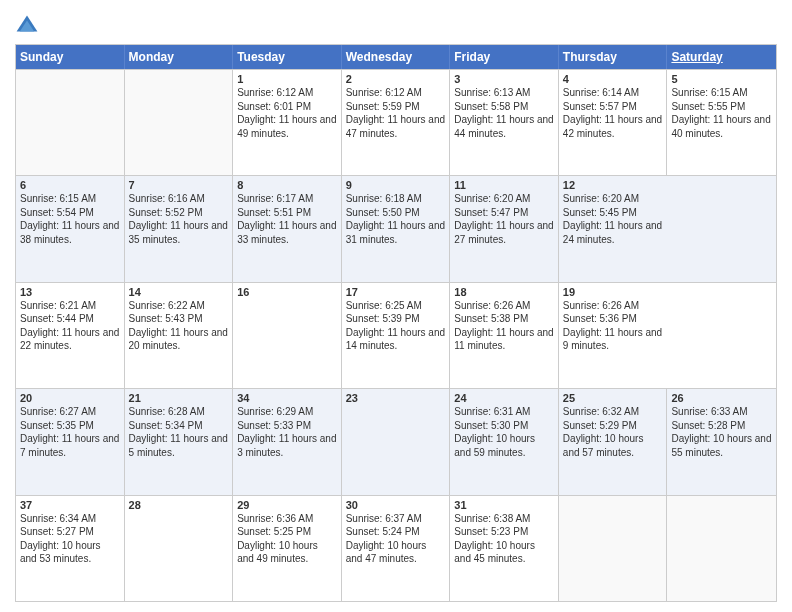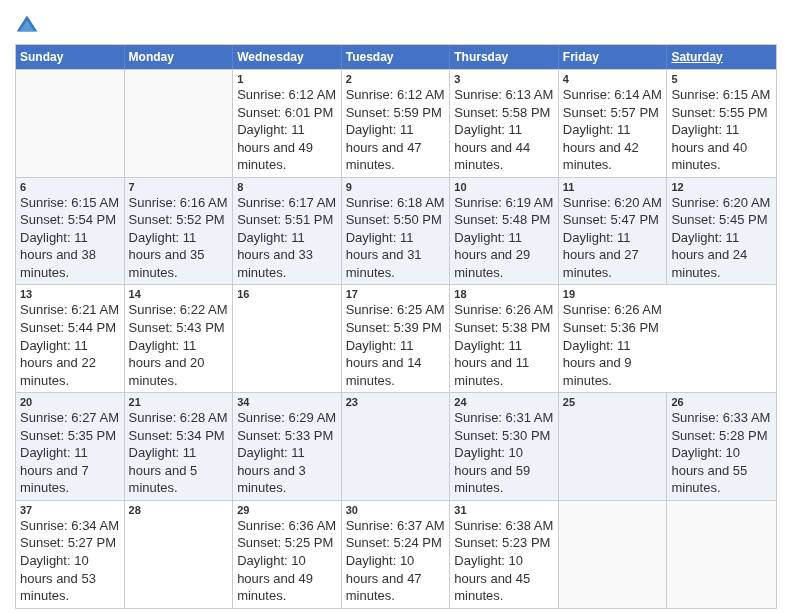--- a/index.html
+++ b/index.html
@@ -103,21 +103,21 @@
     }
     .cal-cell:last-child { border-right: none; }
     .cal-cell.empty { background: #f9f9f9; }
     .day-num {
       font-size: 11px;
       font-weight: bold;
       display: block;
       margin-bottom: 1px;
     }
     .cell-info {
-      font-size: 13px;
+      font-size: 10px;
       line-height: 1.35;
       color: #333;
     }
     .row-alt {
       background: #eef2f9;
     }
     .row-alt .cal-cell {
       background: #eef2f9;
     }
   </style>
@@ -139,60 +139,59 @@
     <div class="title-area">
       <div class="month-title"></div>
       <div class="location"></div>
     </div>
   </div>
 
   <div class="calendar">
     <div class="cal-header-row">
     <div class="cal-header-cell">Sunday</div>
         <div class="cal-header-cell">Monday</div>
+        <div class="cal-header-cell">Tuesday</div>
         <div class="cal-header-cell">Wednesday</div>
-        <div class="cal-header-cell">Tuesday</div>
+        <div class="cal-header-cell">Friday</div>
         <div class="cal-header-cell">Thursday</div>
-        <div class="cal-header-cell">Friday</div>
         <div class="cal-header-cell">Saturday</div>
       </div>
     <div class="cal-body">
     <div class="cal-row">
           <div class="cal-cell empty"></div>
           <div class="cal-cell empty"></div>
           <div class="cal-cell"><span class="day-num">1</span><span class="cell-info">Sunrise: 6:12 AM<br>Sunset: 6:01 PM<br>Daylight: 11 hours and 49 minutes.</span></div>
           <div class="cal-cell"><span class="day-num">2</span><span class="cell-info">Sunrise: 6:12 AM<br>Sunset: 5:59 PM<br>Daylight: 11 hours and 47 minutes.</span></div>
           <div class="cal-cell"><span class="day-num">3</span><span class="cell-info">Sunrise: 6:13 AM<br>Sunset: 5:58 PM<br>Daylight: 11 hours and 44 minutes.</span></div>
           <div class="cal-cell"><span class="day-num">4</span><span class="cell-info">Sunrise: 6:14 AM<br>Sunset: 5:57 PM<br>Daylight: 11 hours and 42 minutes.</span></div>
           <div class="cal-cell"><span class="day-num">5</span><span class="cell-info">Sunrise: 6:15 AM<br>Sunset: 5:55 PM<br>Daylight: 11 hours and 40 minutes.</span></div>
         </div>
         <div class="cal-row row-alt">
           <div class="cal-cell"><span class="day-num">6</span><span class="cell-info">Sunrise: 6:15 AM<br>Sunset: 5:54 PM<br>Daylight: 11 hours and 38 minutes.</span></div>
           <div class="cal-cell"><span class="day-num">7</span><span class="cell-info">Sunrise: 6:16 AM<br>Sunset: 5:52 PM<br>Daylight: 11 hours and 35 minutes.</span></div>
           <div class="cal-cell"><span class="day-num">8</span><span class="cell-info">Sunrise: 6:17 AM<br>Sunset: 5:51 PM<br>Daylight: 11 hours and 33 minutes.</span></div>
           <div class="cal-cell"><span class="day-num">9</span><span class="cell-info">Sunrise: 6:18 AM<br>Sunset: 5:50 PM<br>Daylight: 11 hours and 31 minutes.</span></div>
-          <div class="cal-cell"><span class="day-num">10</span><span class="cell-info">Sunrise: 6:19 AM<br>Sunset: 5:48 PM<br>Daylight: 11 hours and 29 minutes.</span></div>
           <div class="cal-cell"><span class="day-num">11</span><span class="cell-info">Sunrise: 6:20 AM<br>Sunset: 5:47 PM<br>Daylight: 11 hours and 27 minutes.</span></div>
           <div class="cal-cell"><span class="day-num">12</span><span class="cell-info">Sunrise: 6:20 AM<br>Sunset: 5:45 PM<br>Daylight: 11 hours and 24 minutes.</span></div>
         </div>
         <div class="cal-row">
           <div class="cal-cell"><span class="day-num">13</span><span class="cell-info">Sunrise: 6:21 AM<br>Sunset: 5:44 PM<br>Daylight: 11 hours and 22 minutes.</span></div>
           <div class="cal-cell"><span class="day-num">14</span><span class="cell-info">Sunrise: 6:22 AM<br>Sunset: 5:43 PM<br>Daylight: 11 hours and 20 minutes.</span></div>
           <div class="cal-cell"><span class="day-num">16</span></div>
           <div class="cal-cell"><span class="day-num">17</span><span class="cell-info">Sunrise: 6:25 AM<br>Sunset: 5:39 PM<br>Daylight: 11 hours and 14 minutes.</span></div>
           <div class="cal-cell"><span class="day-num">18</span><span class="cell-info">Sunrise: 6:26 AM<br>Sunset: 5:38 PM<br>Daylight: 11 hours and 11 minutes.</span></div>
           <div class="cal-cell"><span class="day-num">19</span><span class="cell-info">Sunrise: 6:26 AM<br>Sunset: 5:36 PM<br>Daylight: 11 hours and 9 minutes.</span></div>
         </div>
         <div class="cal-row row-alt">
           <div class="cal-cell"><span class="day-num">20</span><span class="cell-info">Sunrise: 6:27 AM<br>Sunset: 5:35 PM<br>Daylight: 11 hours and 7 minutes.</span></div>
           <div class="cal-cell"><span class="day-num">21</span><span class="cell-info">Sunrise: 6:28 AM<br>Sunset: 5:34 PM<br>Daylight: 11 hours and 5 minutes.</span></div>
           <div class="cal-cell"><span class="day-num">34</span><span class="cell-info">Sunrise: 6:29 AM<br>Sunset: 5:33 PM<br>Daylight: 11 hours and 3 minutes.</span></div>
           <div class="cal-cell"><span class="day-num">23</span></div>
           <div class="cal-cell"><span class="day-num">24</span><span class="cell-info">Sunrise: 6:31 AM<br>Sunset: 5:30 PM<br>Daylight: 10 hours and 59 minutes.</span></div>
-          <div class="cal-cell"><span class="day-num">25</span></div>
+          <div class="cal-cell"><span class="day-num">25</span><span class="cell-info">Sunrise: 6:32 AM<br>Sunset: 5:29 PM<br>Daylight: 10 hours and 57 minutes.</span></div>
           <div class="cal-cell"><span class="day-num">26</span><span class="cell-info">Sunrise: 6:33 AM<br>Sunset: 5:28 PM<br>Daylight: 10 hours and 55 minutes.</span></div>
         </div>
         <div class="cal-row">
           <div class="cal-cell"><span class="day-num">37</span><span class="cell-info">Sunrise: 6:34 AM<br>Sunset: 5:27 PM<br>Daylight: 10 hours and 53 minutes.</span></div>
           <div class="cal-cell"><span class="day-num">28</span></div>
           <div class="cal-cell"><span class="day-num">29</span><span class="cell-info">Sunrise: 6:36 AM<br>Sunset: 5:25 PM<br>Daylight: 10 hours and 49 minutes.</span></div>
           <div class="cal-cell"><span class="day-num">30</span><span class="cell-info">Sunrise: 6:37 AM<br>Sunset: 5:24 PM<br>Daylight: 10 hours and 47 minutes.</span></div>
           <div class="cal-cell"><span class="day-num">31</span><span class="cell-info">Sunrise: 6:38 AM<br>Sunset: 5:23 PM<br>Daylight: 10 hours and 45 minutes.</span></div>
           <div class="cal-cell empty"></div>
           <div class="cal-cell empty"></div>

